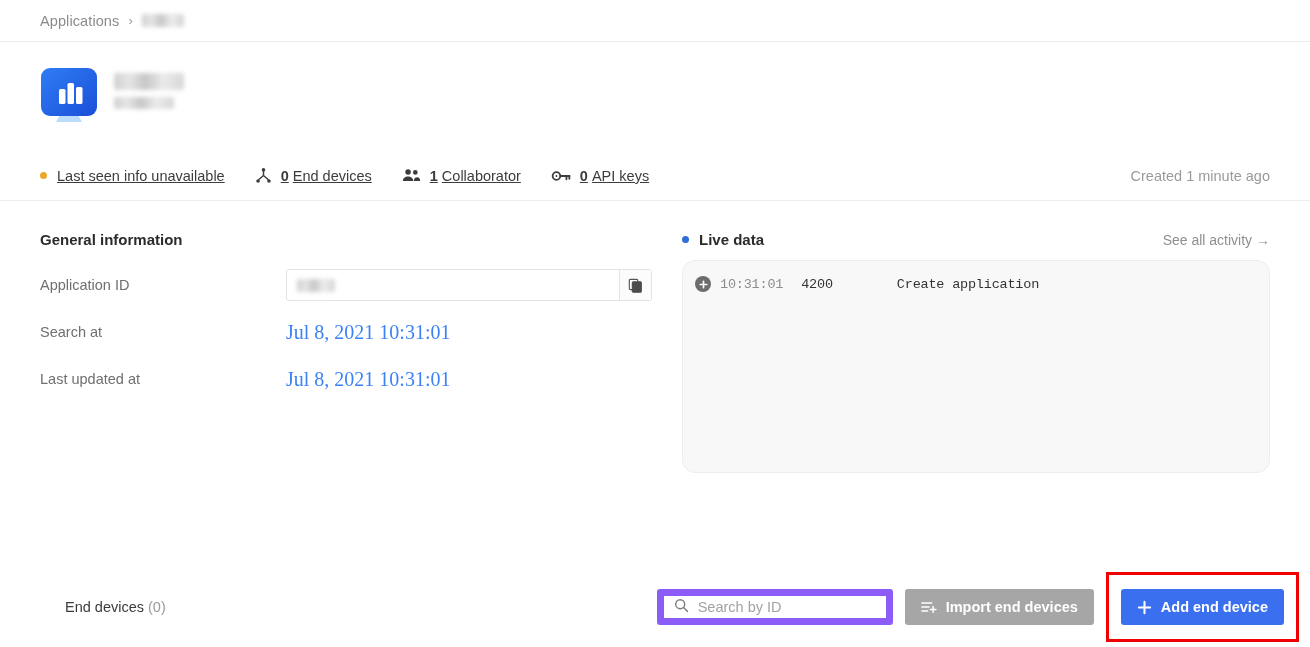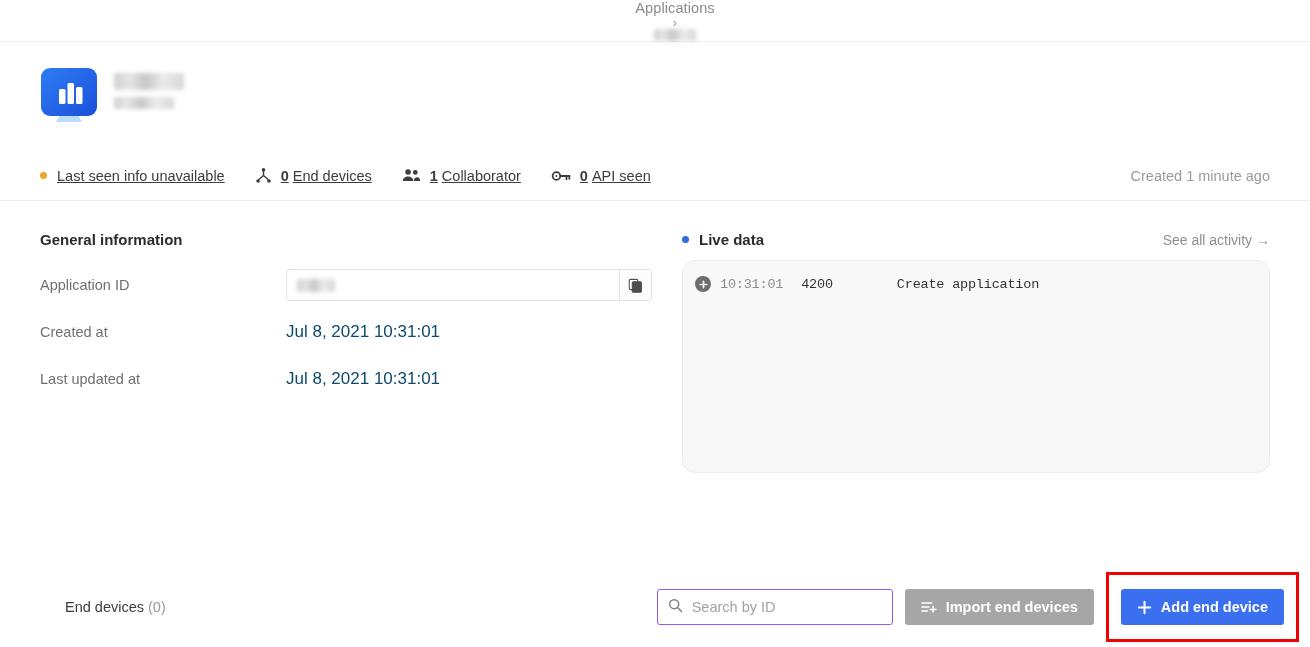--- a/index.html
+++ b/index.html
@@ -12,21 +12,20 @@
     overflow: hidden;
   }
 
   
   .breadcrumb-bar {
     height: 42px;
     display: flex;
     align-items: center;
     padding-left: 40px;
     border-bottom: 1px solid #ececec;
-    flex-direction: column;
   }
   .crumb {
     font-size: 14.5px;
     color: #8b8b8b;
     letter-spacing: .1px;
   }
   .crumb-sep {
     font-size: 13px;
     color: #9b9b9b;
     margin: 0 9px;
@@ -136,22 +135,23 @@
     margin-bottom: 17px;
     gap: 36px;
   }
   .info-label {
     width: 210px;
     flex: 0 0 210px;
     font-size: 14.5px;
     color: #6f6f6f;
   }
   .info-value {
-    font-size: 17px;
-    color: #0c4a6e;
+    font-size: 20px;
+    color: #3b82f6;
+    font-family: Liberation Serif, serif;
   }
 
   .idfield {
     display: flex;
     align-items: stretch;
     width: 402px;
     height: 32px;
     border: 1px solid #e3e3e3;
     border-radius: 3px;
     background: #fff;
@@ -246,21 +246,21 @@
     font-size: 14.5px;
     color: #3c3c3c;
     margin-left: 25px;
   }
   .end-devices-count { color: #9a9a9a; }
   .bottom-spacer { flex: 1 1 auto; }
 
   .searchbox {
     width: 236px;
     height: 36px;
-    border: 1px solid #8b5cf6;
+    border: 7px solid #8b5cf6;
     border-radius: 3px;
     background: #fff;
     display: flex;
     align-items: center;
     padding: 0 10px;
     margin-right: 12px;
   }
   .searchbox input {
     border: none;
     outline: none;
@@ -374,21 +374,21 @@
 
   <div class="status-item">
     <span class="ico">
       <svg width="20" height="16" viewBox="0 0 22 16" fill="none" stroke="#3c3c3c" stroke-width="2" stroke-linecap="round">
         <circle cx="6" cy="8" r="4.2"></circle>
         <circle cx="6" cy="8" r="1.1" fill="#3c3c3c" stroke="none"></circle>
         <path d="M10.2 8 H20.5 M17 8 V11.6 M20.2 8 V11"></path>
       </svg>
     </span>
     <span class="status-num">0</span>
-    <span>API seen</span>
+    <span>API keys</span>
   </div>
 
   <div class="status-spacer"></div>
   <span class="created-ago">Created 1 minute ago</span>
 </div>
 
 <div class="main">
 
   <div class="col-left">
     <div class="section-title">General information</div>
@@ -402,21 +402,21 @@
         <div class="idfield-copy">
           <svg width="15" height="15" viewBox="0 0 16 16" fill="none" stroke="#555" stroke-width="1.2">
             <rect x="1.4" y="1.4" width="9" height="11" rx="1.1" fill="#ffffff"></rect>
             <rect x="4.6" y="4" width="9.6" height="11.2" rx="1.1" fill="#4c4c4c" stroke="#4c4c4c"></rect>
           </svg>
         </div>
       </div>
     </div>
 
     <div class="info-row">
-      <div class="info-label">Created at</div>
+      <div class="info-label">Search at</div>
       <div class="info-value">Jul 8, 2021 10:31:01</div>
     </div>
 
     <div class="info-row">
       <div class="info-label">Last updated at</div>
       <div class="info-value">Jul 8, 2021 10:31:01</div>
     </div>
   </div>
 
   <div class="col-right">

